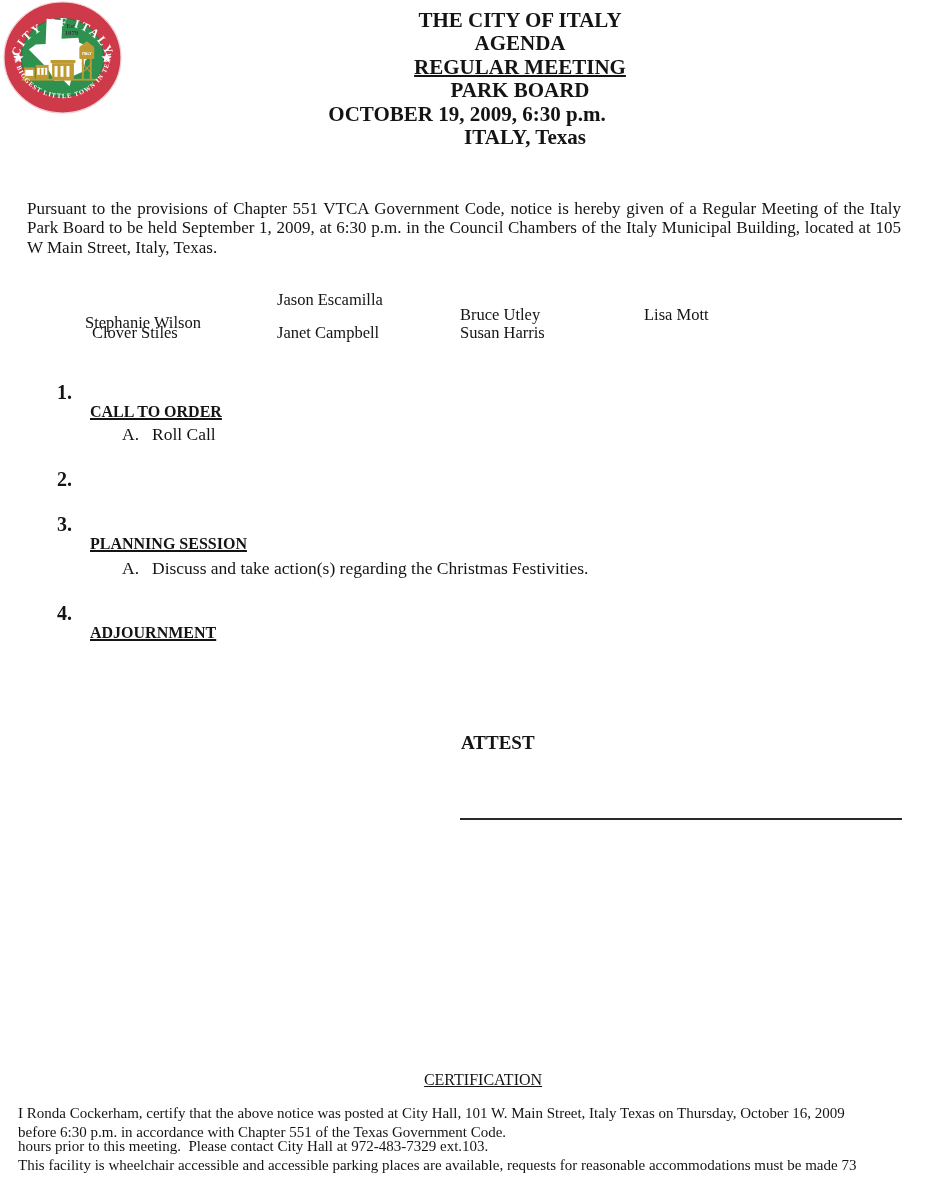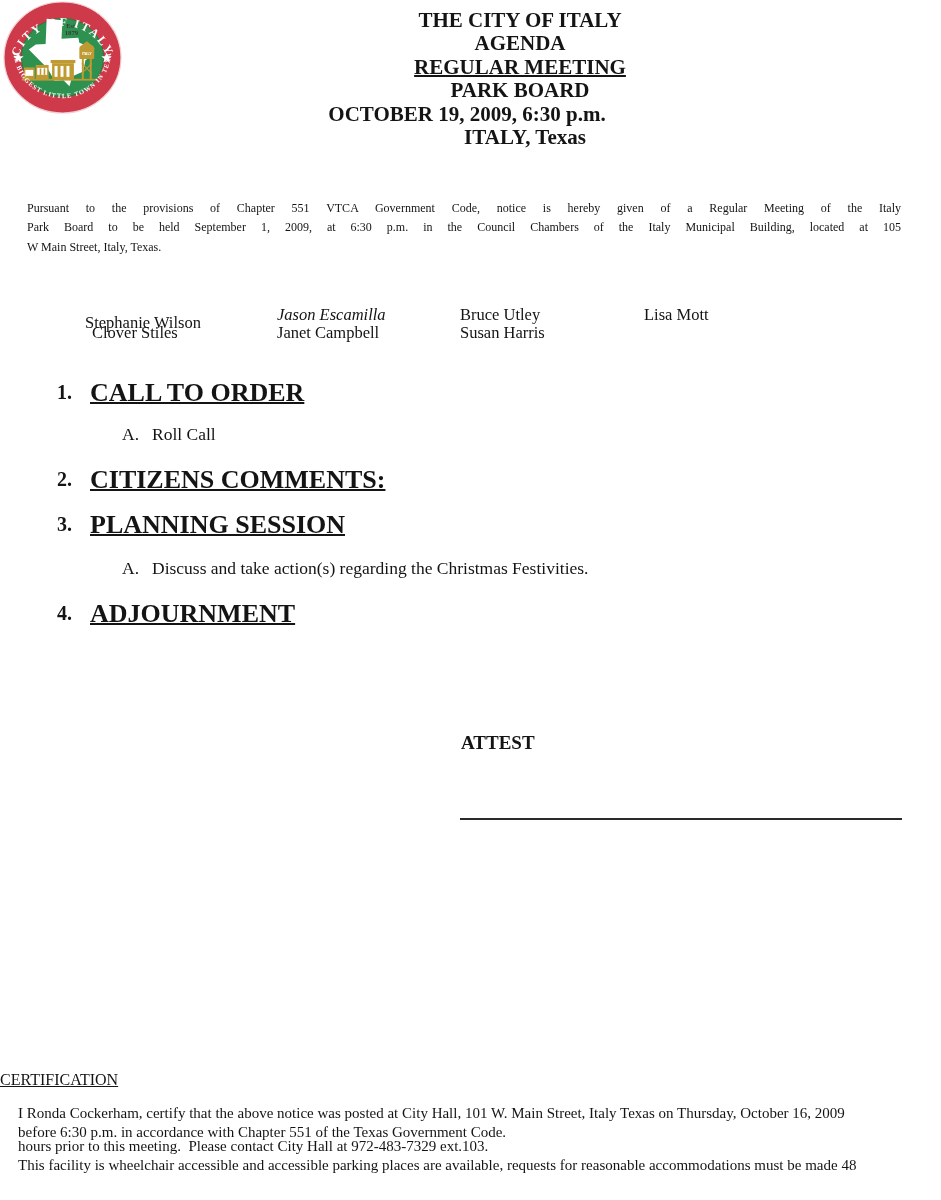--- a/index.html
+++ b/index.html
@@ -13,44 +13,44 @@
   }
   
   .header-line {
     position:absolute; left:0; width:1040px; text-align:center;
     font-weight:bold; font-size:21px; line-height:23.4px; white-space:pre;
   }
   .hl-0{top:9px;} .hl-1{top:32.4px;} .hl-2{top:55.8px; text-decoration:underline; text-decoration-thickness:2px;}
   .hl-3{top:79.2px;} .hl-4{top:102.6px; transform:translateX(-53px);} .hl-5{top:126px; transform:translateX(5px);}
   
   .notice { position:absolute; left:27px; top:199px; width:874px; }
-  .notice-line { font-size:12px; line-height:19.3px; }
+  .notice-line { font-size:17px; line-height:19.3px; }
   .notice-line.just { text-align:justify; text-align-last:justify; }
   
   .member { position:absolute; font-size:16.5px; line-height:18px; white-space:pre; }
   
   .agenda-item { position:absolute; left:0; width:941px; height:24px; }
   .agenda-num {
     position:absolute; left:57px; font-weight:bold; font-size:20px; line-height:23px;
   }
   .agenda-title {
-    position:absolute; left:90px; font-weight:bold; font-size:26px; line-height:23px;
-    text-decoration:underline; text-decoration-thickness:2px; white-space:pre;
+    position:absolute; left:90px; font-weight:bold; font-size:16px; line-height:23px;
+    text-decoration:underline; text-decoration-thickness:2px; white-space:pre;margin-top:19px;
   }
   .agenda-sub { position:absolute; left:0; width:941px; height:22px; }
   .agenda-letter { position:absolute; left:122px; font-size:17.5px; line-height:20px; }
   .agenda-subtext { position:absolute; left:152px; font-size:17.5px; line-height:20px; white-space:pre; }
   
   .attest-label { position:absolute; left:461px; top:732px; font-size:19px; line-height:22px;font-weight:bold; }
   .sig-line { position:absolute; left:460px; top:818px; width:442px; border-top:2px solid #2a2a2a; }
   .signer { position:absolute; left:461px; top:822px; font-size:19px; line-height:22px; }
   
   .cert-title {
-    position:absolute; left:0; top:1070px; width:930px; 
-    font-size:16px; line-height:19px; text-decoration:underline;
+    position:absolute; left:0; top:1070px; width:930px; text-align:center;
+    font-size:16px; line-height:19px; text-decoration:underline;padding-left:36px;
   }
   .cert-line { position:absolute; left:18px; font-size:15px; line-height:18.5px; white-space:pre; }
   .cb-0{top:1104px;} .cb-1{top:1122.5px;}
   .ca-0{top:1156px;} .ca-1{top:1137px;}
   
   .seal { position:absolute; left:3px; top:1px; }
 </style>
 </head>
 <body>
 
@@ -118,39 +118,38 @@
   <div class="header-line hl-4">OCTOBER 19, 2009, 6:30 p.m.</div>
   <div class="header-line hl-5">ITALY, Texas</div>
 
   <div class="notice">
     <div class="notice-line just">Pursuant to the provisions of Chapter 551 VTCA Government Code, notice is hereby given of a Regular Meeting of the Italy</div>
     <div class="notice-line just">Park Board to be held September 1, 2009, at 6:30 p.m. in the Council Chambers of the Italy Municipal Building, located at 105</div>
     <div class="notice-line">W Main Street, Italy, Texas.</div>
   </div>
 
   <span class="member" style="left:85px;  top:306px;margin-top:8px;">Stephanie Wilson</span>
-  <span class="member" style="left:277px; top:306px;font-style:italic;">Jason Escamilla</span>
+  <span class="member" style="left:277px; top:291px;">Jason Escamilla</span>
   <span class="member" style="left:460px; top:306px;">Bruce Utley</span>
   <span class="member" style="left:644px; top:306px;">Lisa Mott</span>
   <span class="member" style="left:92px;  top:324px;">Clover Stiles</span>
   <span class="member" style="left:277px; top:324px;">Janet Campbell</span>
   <span class="member" style="left:460px; top:324px;text-align:right;">Susan Harris</span>
 
   <div class="agenda-item" style="top:381px;">
     <span class="agenda-num">1.</span>
     <span class="agenda-title">CALL TO ORDER</span>
   </div>
   <div class="agenda-sub" style="top:424px;">
     <span class="agenda-letter">A.</span>
     <span class="agenda-subtext">Roll Call</span>
   </div>
 
   <div class="agenda-item" style="top:468px;">
     <span class="agenda-num">2.</span>
-    <span class="agenda-title">CITIZENS COMMENTS:</span>
   </div>
 
   <div class="agenda-item" style="top:513px;">
     <span class="agenda-num">3.</span>
     <span class="agenda-title">PLANNING SESSION</span>
   </div>
   <div class="agenda-sub" style="top:558px;">
     <span class="agenda-letter">A.</span>
     <span class="agenda-subtext">Discuss and take action(s) regarding the Christmas Festivities.</span>
   </div>
@@ -159,16 +158,16 @@
     <span class="agenda-num">4.</span>
     <span class="agenda-title">ADJOURNMENT</span>
   </div>
 
   <div class="attest-label">ATTEST</div>
   <div class="sig-line"></div>
 
   <div class="cert-title">CERTIFICATION</div>
   <div class="cert-line cb-0">I Ronda Cockerham, certify that the above notice was posted at City Hall, 101 W. Main Street, Italy Texas on Thursday, October 16, 2009</div>
   <div class="cert-line cb-1">before 6:30 p.m. in accordance with Chapter 551 of the Texas Government Code.</div>
-  <div class="cert-line ca-0">This facility is wheelchair accessible and accessible parking places are available, requests for reasonable accommodations must be made 48</div>
+  <div class="cert-line ca-0">This facility is wheelchair accessible and accessible parking places are available, requests for reasonable accommodations must be made 73</div>
   <div class="cert-line ca-1">hours prior to this meeting.  Please contact City Hall at 972-483-7329 ext.103.</div>
 
 </div>
 
 </body></html>

